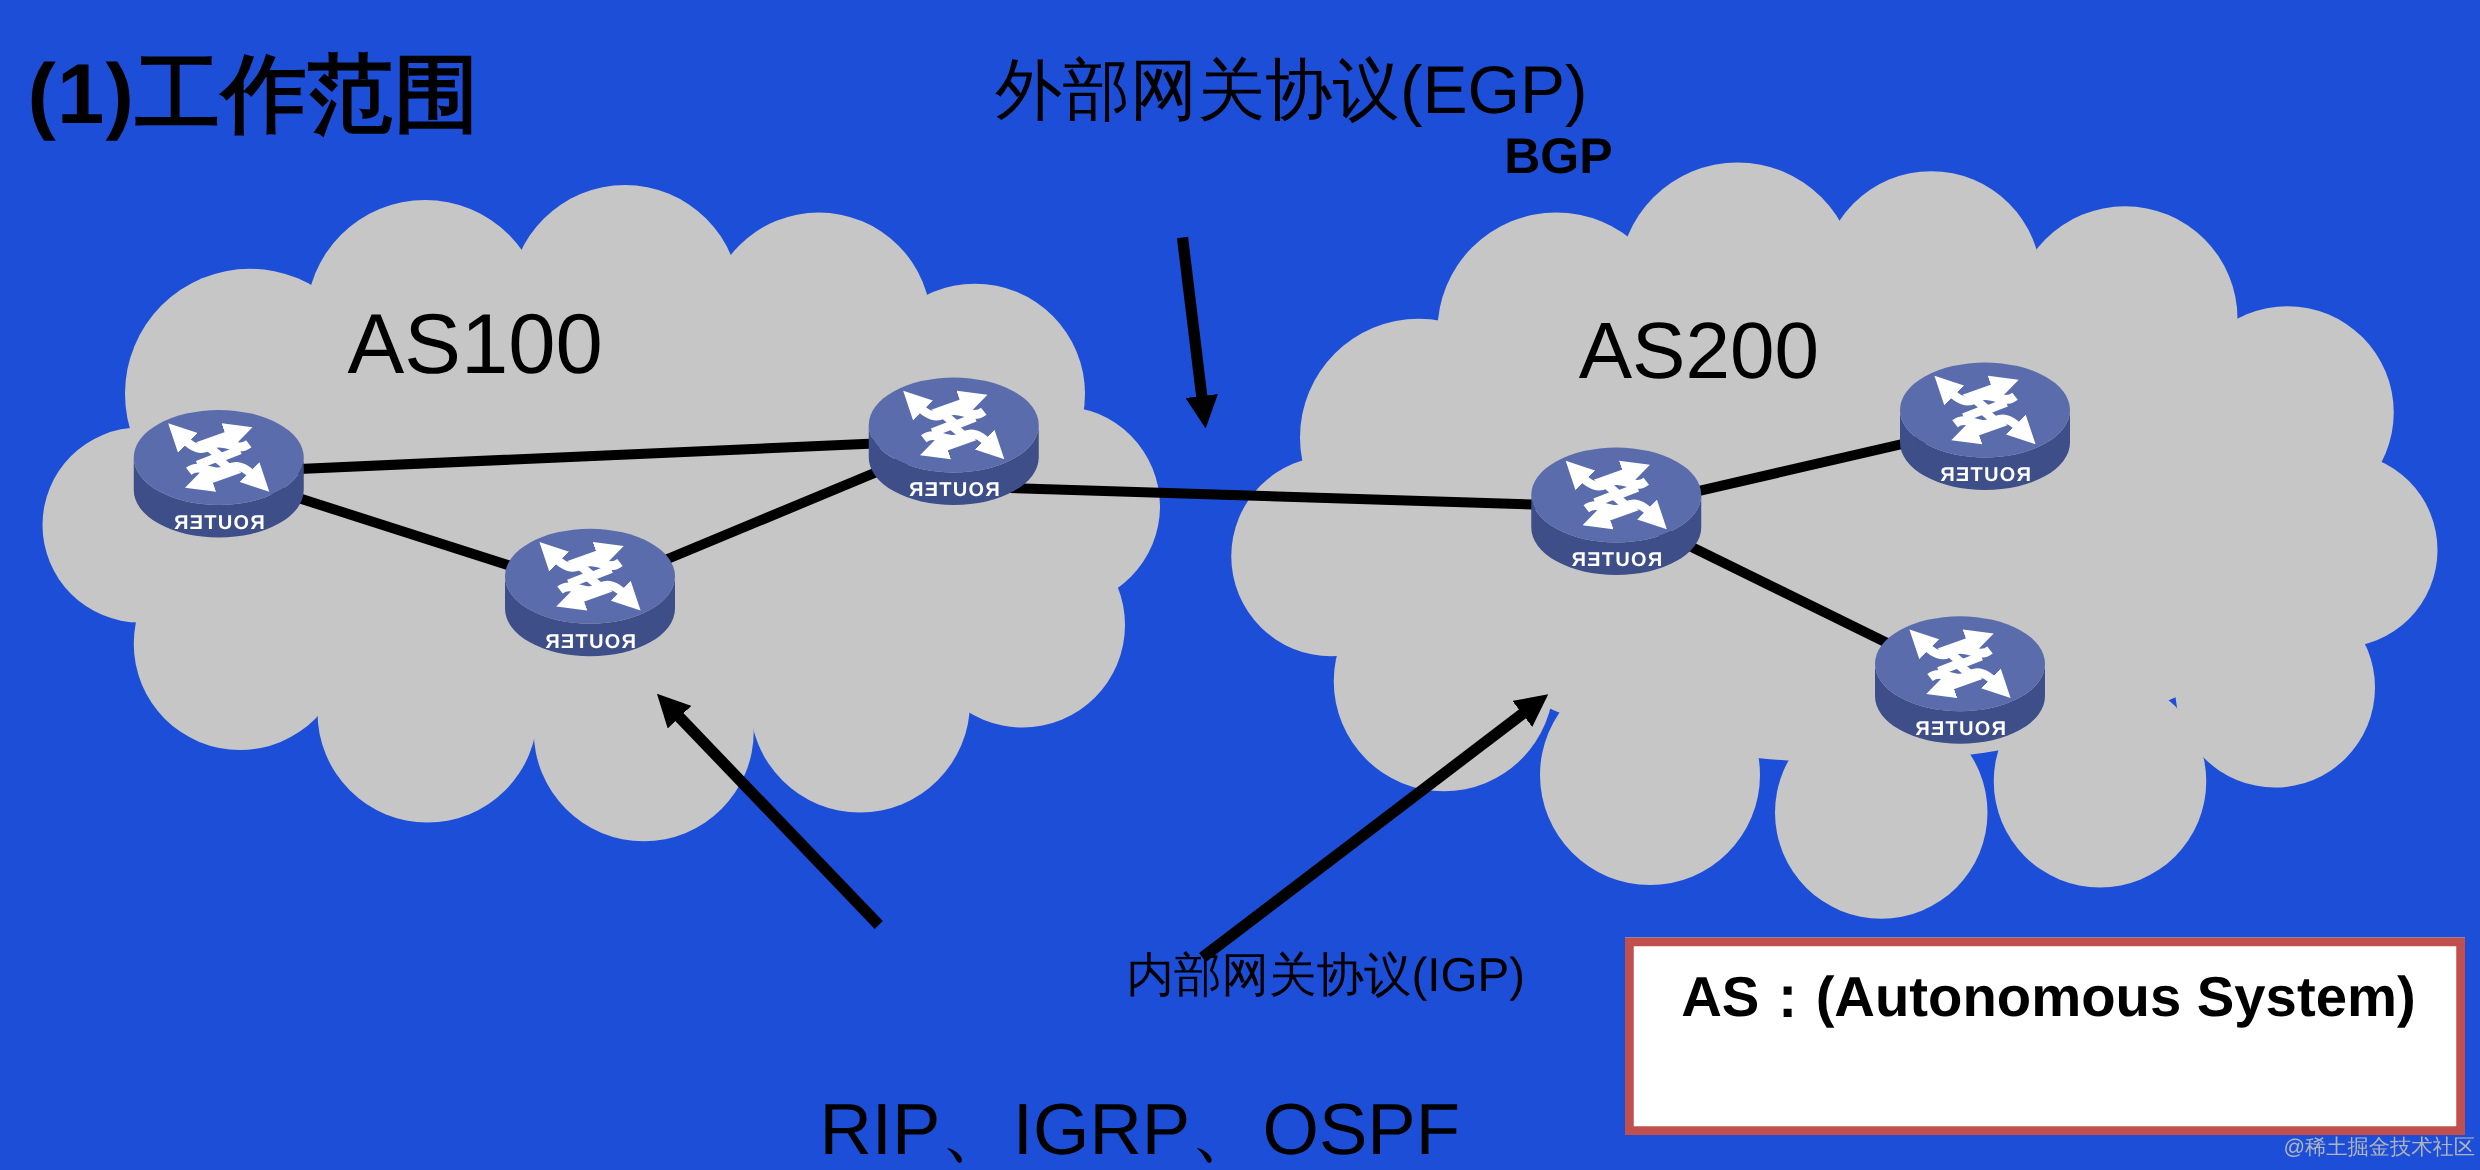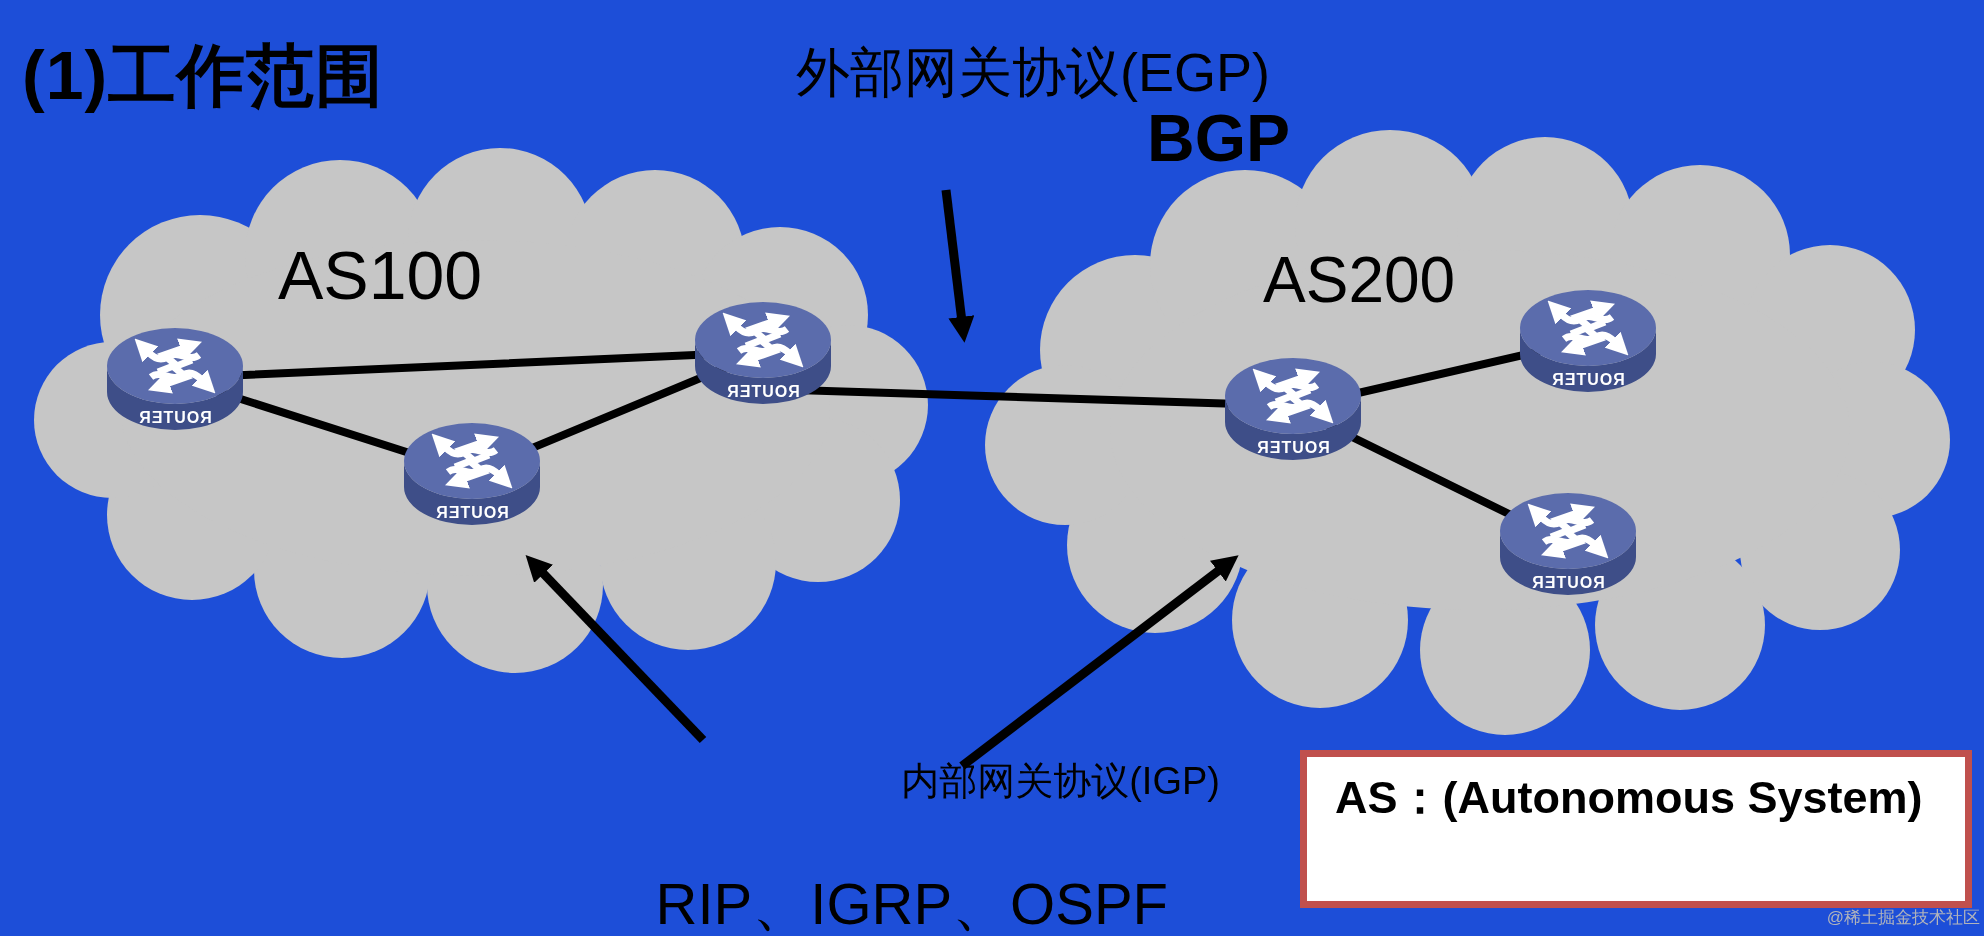--- a/index.html
+++ b/index.html
@@ -5,29 +5,29 @@
   html,body{margin:0;padding:0;background:#fff;}
   #stage{
     position:relative;width:1984px;height:936px;overflow:hidden;background:#1d4ed8;
     font-family:"Liberation Sans","DejaVu Sans",sans-serif;color:#000;
   }
   #scene{position:absolute;left:0;top:0;width:1984px;height:936px;}
   .txt{position:absolute;line-height:1.05;white-space:nowrap;}
   .center{text-align:right;}
   #title{left:22px;top:40px;font-size:68px;font-weight:700;letter-spacing:1px;}
   #egp-label{left:610px;top:44px;width:660px;font-size:54px;}
-  #bgp-label{left:610px;top:104px;width:680px;font-size:66px;font-weight:700;}
+  #bgp-label{left:610px;top:104px;width:680px;font-size:40px;font-weight:700;}
   #as100-label{left:278px;top:240px;font-size:68px;}
   #as200-label{left:1221px;top:247px;font-size:64px;margin-left:42px;}
   #igp-label{left:560px;top:762px;width:660px;font-size:38px;}
   #rip-label{left:508px;top:874px;width:660px;font-size:58px;}
   #legend-box{
     position:absolute;left:1300px;top:750px;width:672px;height:158px;
     border:7px solid #c0504d;background:#ffffff;box-sizing:border-box;
-    padding:10px 0 0 28px;
+    padding:10px 0 0 38px;
   }
   #legend-box .l1{font-size:45px;font-weight:600;line-height:1.38;white-space:nowrap;}
   #legend-box .l2{font-size:45px;font-weight:700;line-height:1.3;white-space:nowrap;}
   #watermark{right:4px;top:906px;position:absolute;font-size:17px;color:rgba(185,185,185,0.95);}
 </style>
 </head>
 <body>
 
 <div id="stage">
 

